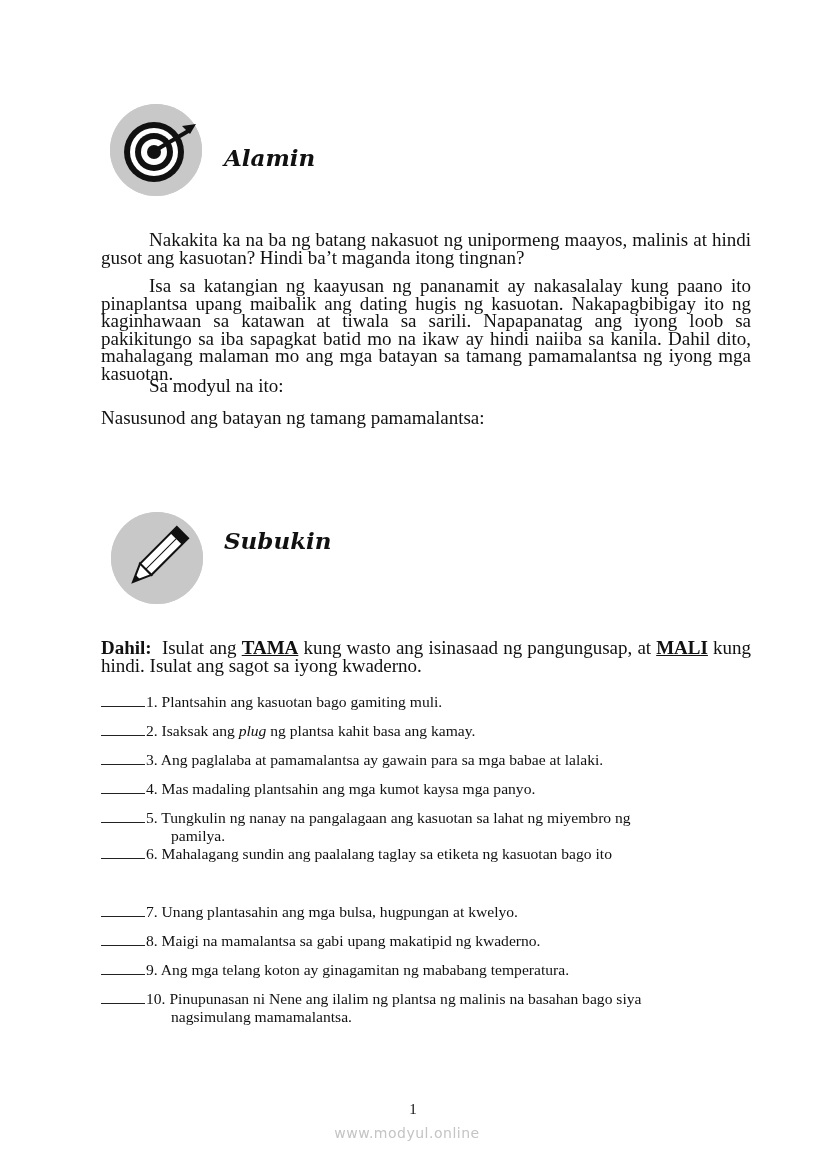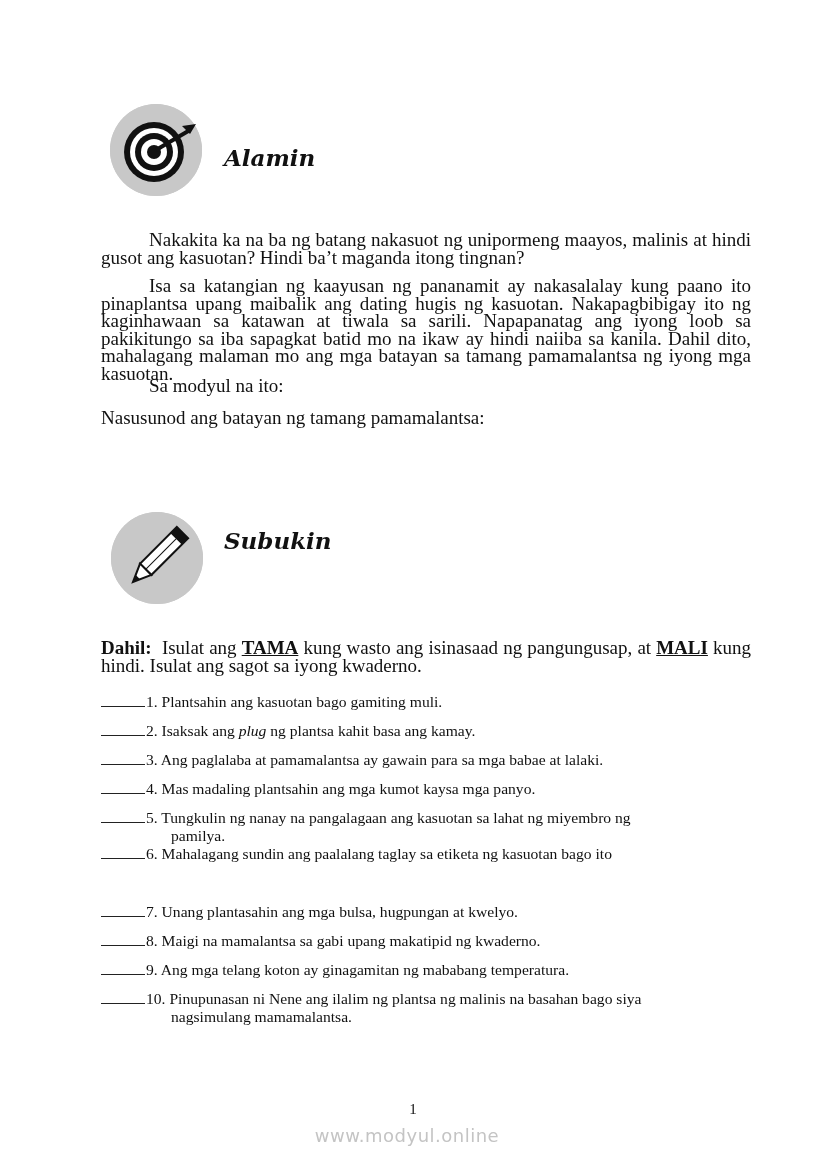--- a/index.html
+++ b/index.html
@@ -15,21 +15,21 @@
   .indent { text-indent:48px; }
   .item { position:absolute; left:101px; width:650px; font-family:"Liberation Serif", serif;
           font-size:15.6px; line-height:17.6px; text-align:justify; }
   .item .blank { display:inline-block; width:44px; border-bottom:1px solid #222; height:12px; vertical-align:baseline; margin-right:1px; }
   .item .cont { display:block; padding-left:70px; }
   .bold { font-weight:bold; }
   .ul { text-decoration:underline; font-weight:bold; }
   .footer-num { position:absolute; left:0; width:826px; top:1101px; text-align:center;
                 font-family:"Liberation Serif", serif; font-size:15px; }
   .footer-url { position:absolute; left:0; width:814px; top:1125px; text-align:center;
-                font-family:"DejaVu Sans", sans-serif; font-size:18px; color:#c4c4c4; letter-spacing:0.5px; }
+                font-family:"DejaVu Sans", sans-serif; font-size:14px; color:#c4c4c4; letter-spacing:0.5px; }
 </style>
 </head>
 <body>
 
 <div class="page">
 
   <div class="icon-circle" style="left:110px;top:104px;">
     <svg width="92" height="92" viewBox="0 0 92 92">
       <circle cx="46" cy="46" r="46" fill="#c8c8c8"></circle>
       <circle cx="44" cy="48" r="30" fill="#111"></circle>

